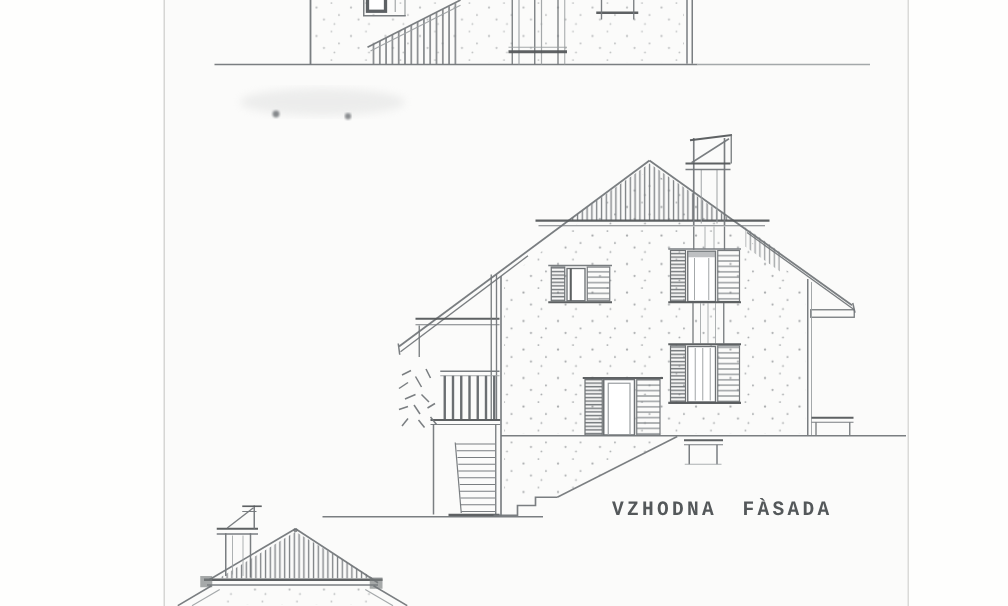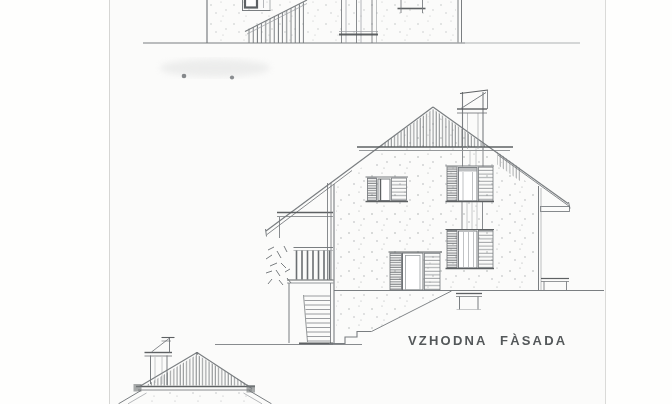--- a/index.html
+++ b/index.html
@@ -1,19 +1,19 @@
 <!DOCTYPE html>
 <html><head>
 <meta charset="utf-8">
 <style>
   html,body{margin:0;padding:0;background:#ffffff;}
   #page{
     position:relative;width:672px;height:404px;overflow:hidden;
     background:#fbfbfa;
-    font-family:Liberation Sans, sans-serif;
+    font-family:Liberation Mono, monospace;
   }
   .side-strip{position:absolute;top:0;height:404px;background:#fefefd;}
   #caption{
     position:absolute;left:408px;top:332px;
     font-size:13px;font-weight:bold;color:#54585a;
     letter-spacing:2.2px;word-spacing:7px;white-space:nowrap;
     transform:scaleY(1.05);transform-origin:top left;
   }
   svg{position:absolute;left:0;top:0;}
   .s{stroke:#73777a;fill:none;stroke-linecap:butt;stroke-opacity:.95;}

